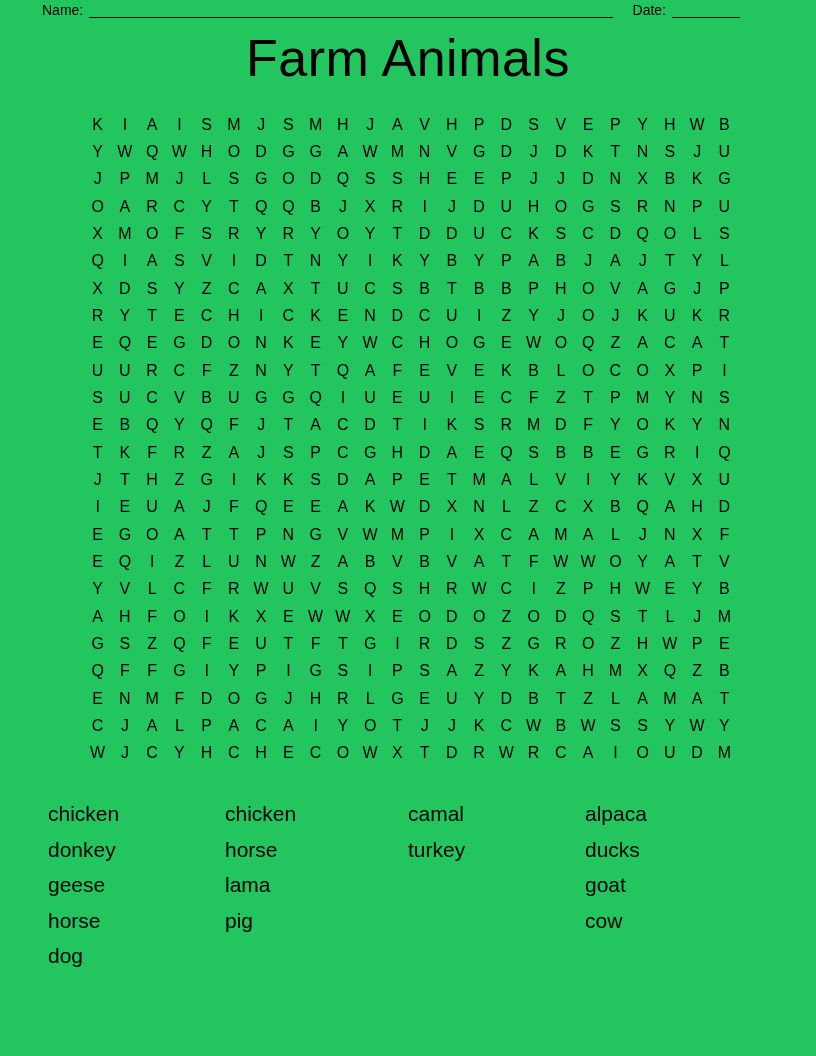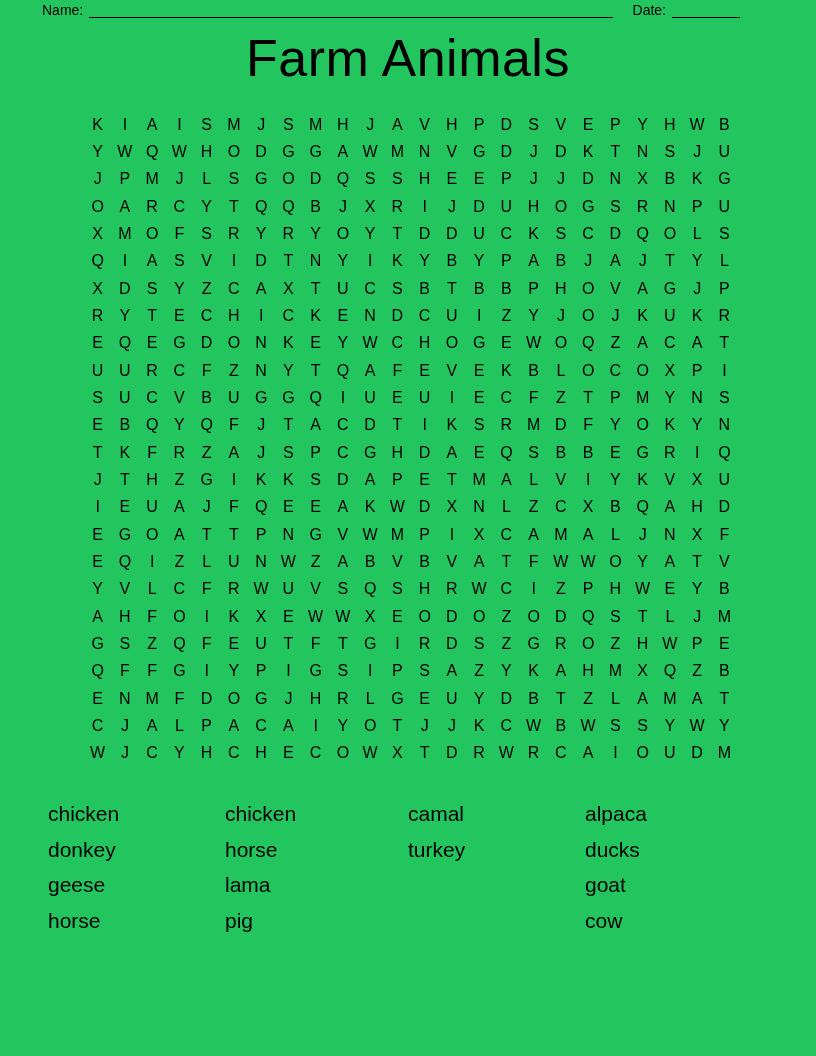--- a/index.html
+++ b/index.html
@@ -670,20 +670,21 @@
       <div class="cell">D</div>
       <div class="cell">M</div>
     </div>
 
   <div class="words" id="word-list">
       <div class="word-col">
         <div class="word">chicken</div>
         <div class="word">donkey</div>
         <div class="word">geese</div>
         <div class="word">horse</div>
+        <div class="word">dog</div>
       </div>
       <div class="word-col">
         <div class="word">chicken</div>
         <div class="word">horse</div>
         <div class="word">lama</div>
         <div class="word">pig</div>
       </div>
       <div class="word-col">
         <div class="word">camal</div>
         <div class="word">turkey</div>

